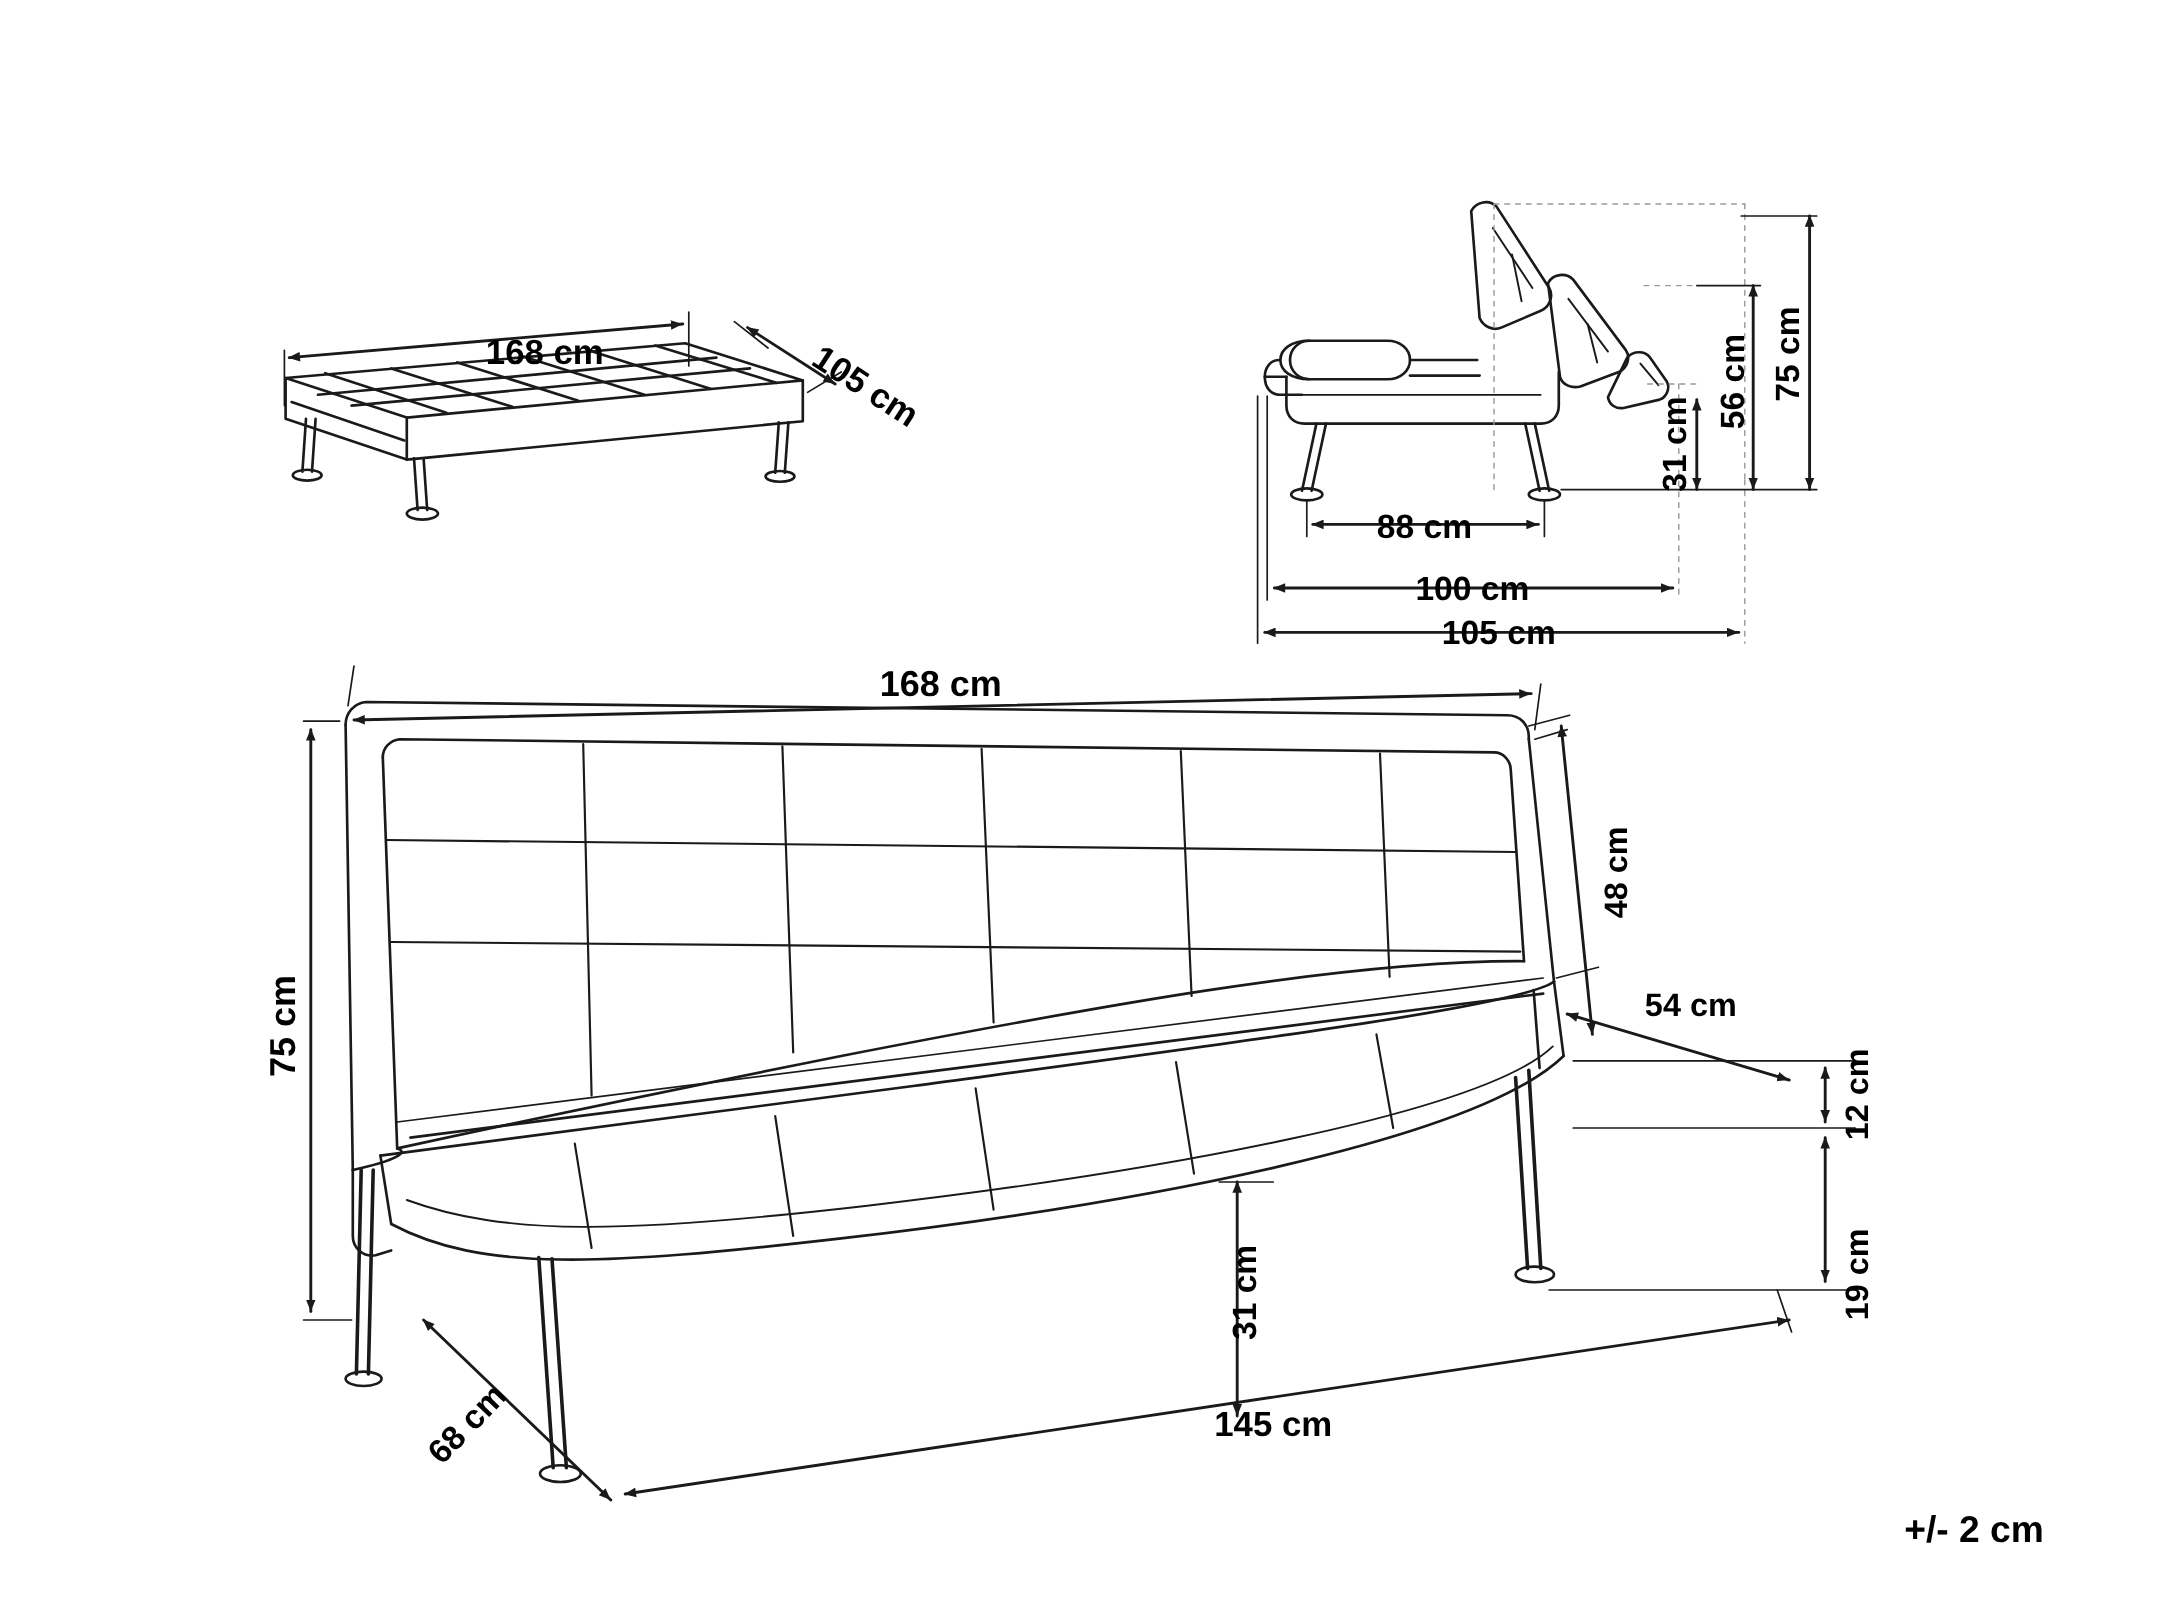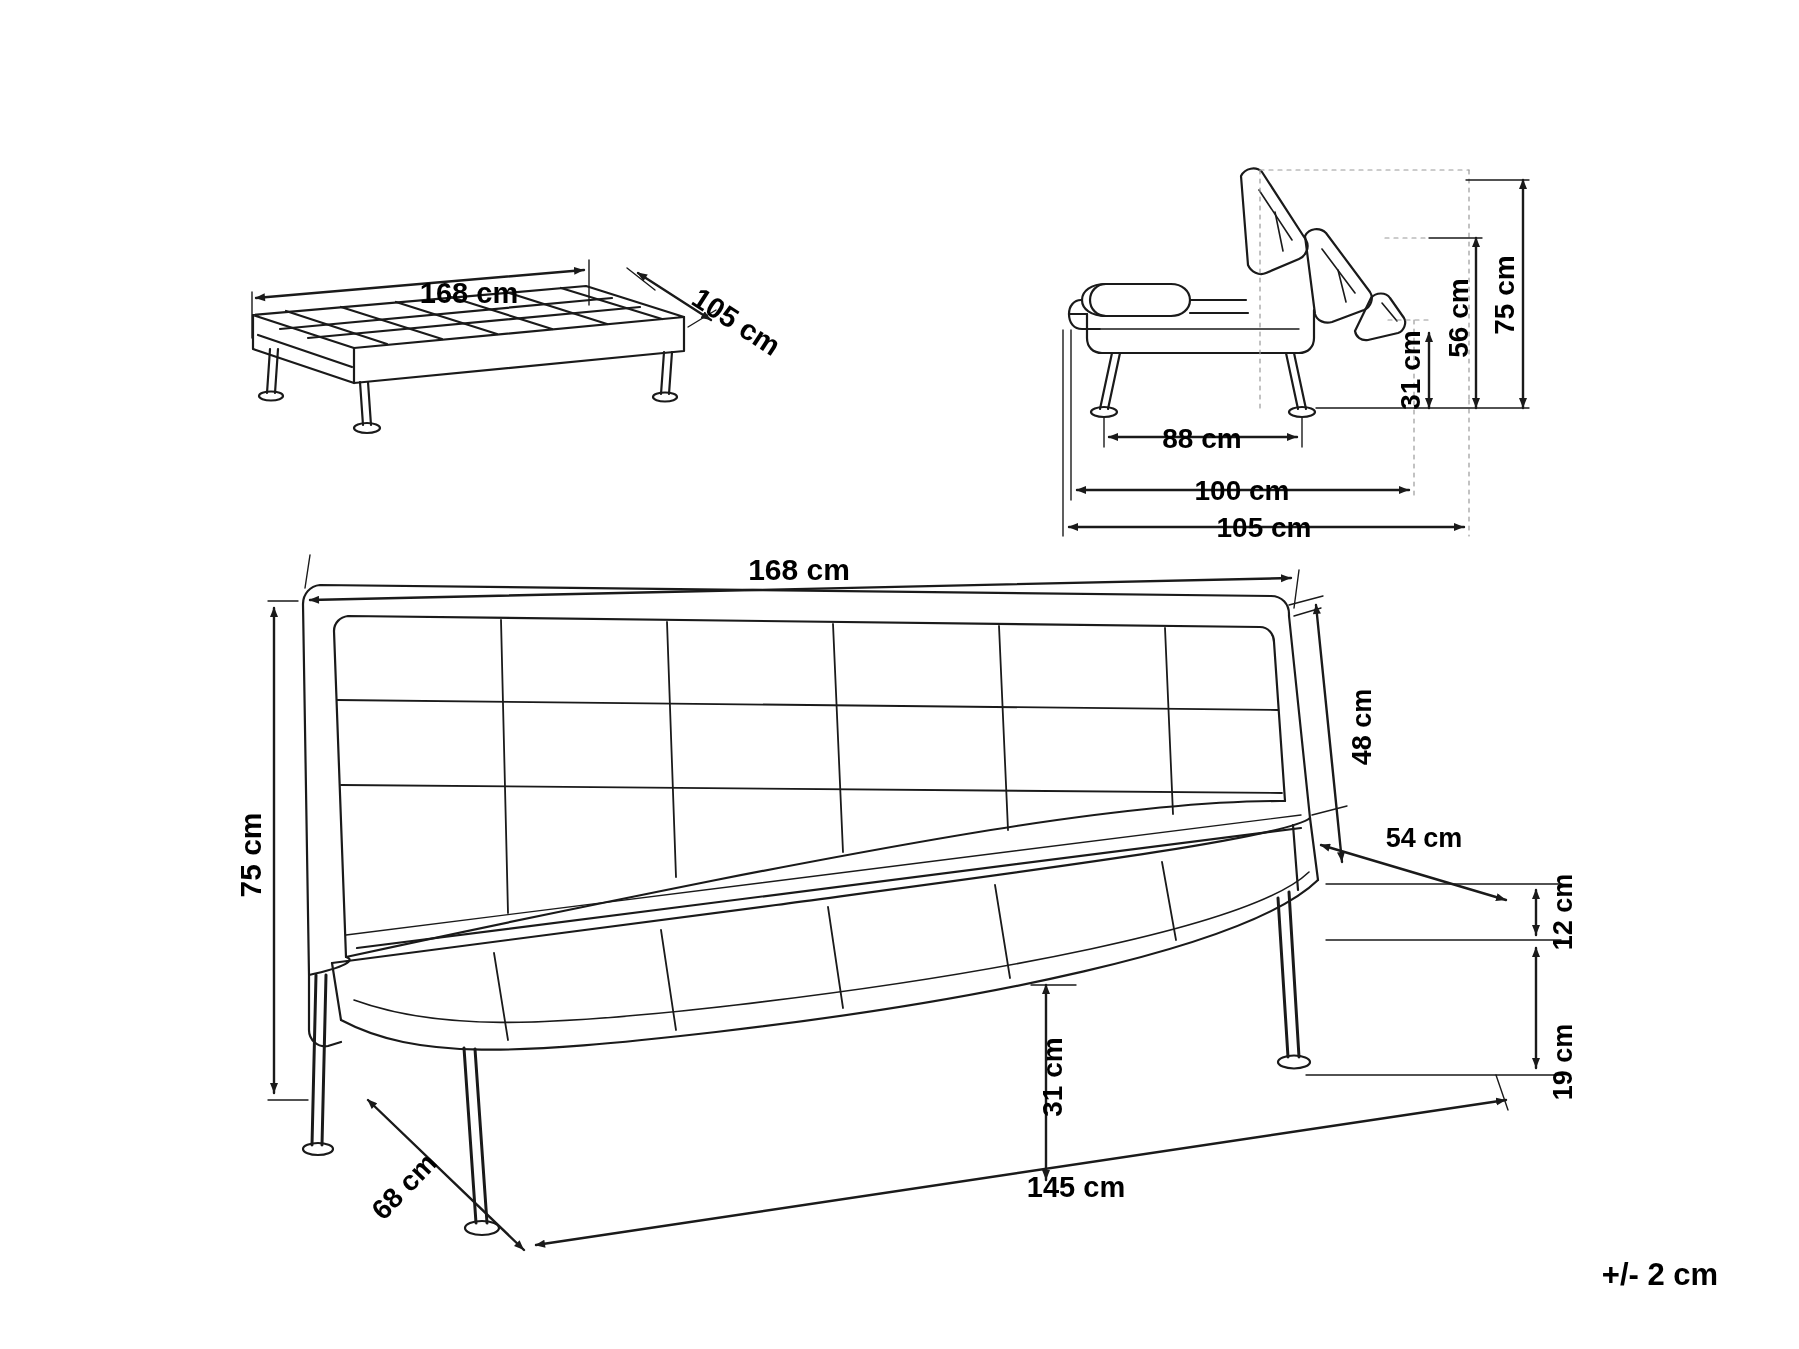--- a/index.html
+++ b/index.html
@@ -9,21 +9,21 @@
   }
   body {
     width: 1799px;
     height: 1349px;
     font-family: "Liberation Sans", sans-serif;
     overflow: hidden;
     position: relative;
   }
   #sheet {
     position: absolute;
-    left: 16px;
+    left: 1px;
     top: 0;
     width: 1530px;
     height: 1349px;
   }
   svg.diagram {
     position: absolute;
     left: 0;
     top: 0;
     width: 1799px;
     height: 1349px;

